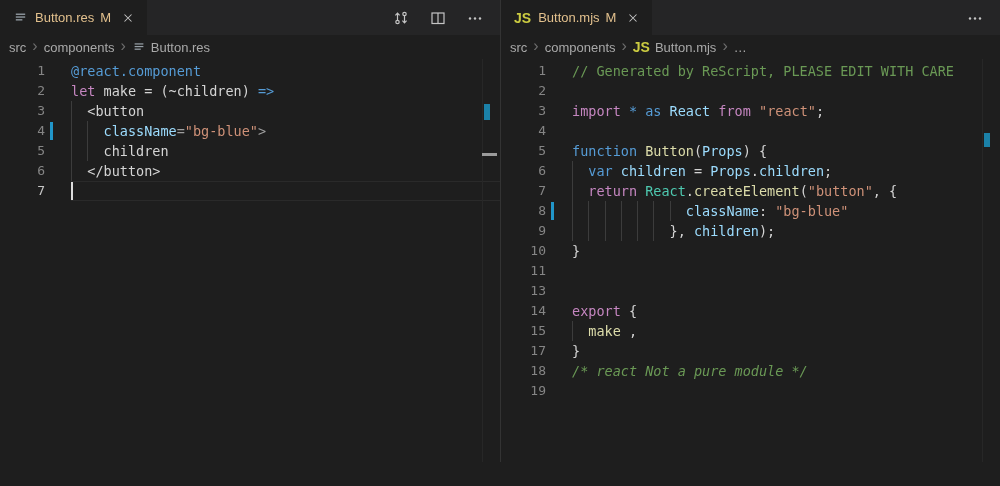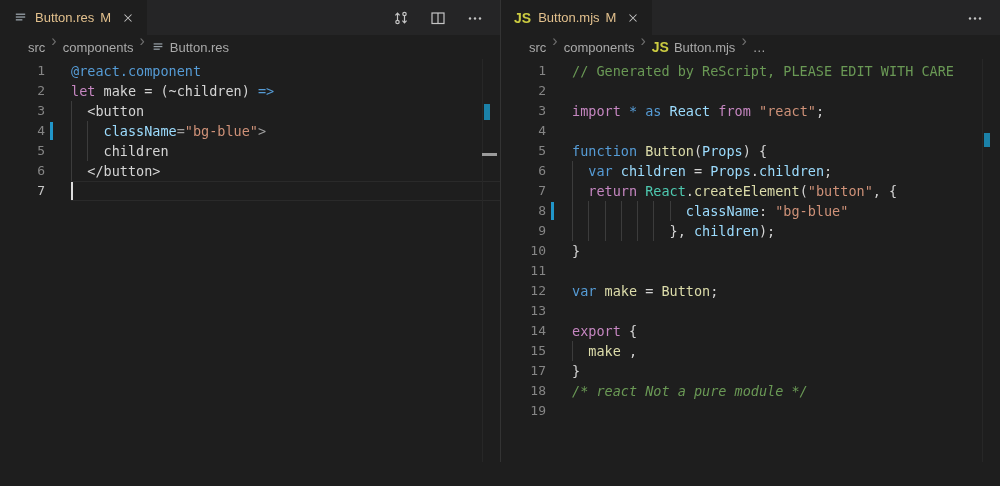--- a/index.html
+++ b/index.html
@@ -9,21 +9,21 @@
   .pane.right{border-left:1px solid #333333;box-sizing:border-box;}
   
   .tabbar{height:35px;background:#252526;display:flex;align-items:stretch;}
   .tab{background:#1e1e1e;display:flex;align-items:center;gap:7px;padding:0 9px 0 13px;cursor:pointer;}
   .tab-label{font-size:13px;}
   .tab-badge{font-size:13px;margin-left:-1px;}
   .tab-close{display:flex;align-items:center;justify-content:center;width:20px;height:20px;border-radius:4px;}
   .tabbar-actions{margin-left:auto;display:flex;align-items:center;gap:17px;padding-right:15px;color:#c5c5c5;}
   .icon-btn{display:flex;align-items:center;justify-content:center;width:20px;height:20px;}
   
-  .breadcrumbs{height:24px;display:flex;padding-left:28px;gap:6px;color:#a9a9a9;font-size:13px;}
+  .breadcrumbs{height:24px;display:flex;align-items:center;padding-left:9px;gap:6px;color:#a9a9a9;font-size:13px;}
   .crumb{display:flex;align-items:center;gap:5px;cursor:pointer;}
   .crumb-sep{color:#6d6d6d;font-size:16px;line-height:1;margin-top:-2px;}
   .js-badge{font-size:14px;font-weight:bold;letter-spacing:0;}
   
   .editor{position:absolute;top:59px;left:0;right:0;bottom:0;padding-top:2px;
     font-family:"DejaVu Sans Mono",monospace;font-size:13.5px;}
   .code-line{display:flex;height:20px;line-height:20px;position:relative;}
   .ln{flex:none;width:45px;text-align:right;color:#858585;font-size:13px;}
   .gut{flex:none;width:26px;position:relative;}
   .gut .mod{position:absolute;left:5px;top:1px;bottom:1px;width:3px;}
@@ -240,25 +240,20 @@
           <span class="ln">10</span>
           <span class="gut"></span>
           <span class="lc"><span style="color: rgb(212, 212, 212);">}</span></span>
         </div>
         <div class="code-line">
           <span class="ln">11</span>
           <span class="gut"></span>
           <span class="lc"></span>
         </div>
         <div class="code-line">
-          <span class="ln">12</span>
-          <span class="gut"></span>
-          <span class="lc"><span style="color: rgb(86, 156, 214);">var</span><span style="color: rgb(212, 212, 212);"> </span><span style="color: rgb(220, 220, 170);">make</span><span style="color: rgb(212, 212, 212);"> = </span><span style="color: rgb(220, 220, 170);">Button</span><span style="color: rgb(212, 212, 212);">;</span></span>
-        </div>
-        <div class="code-line">
           <span class="ln">13</span>
           <span class="gut"></span>
           <span class="lc"></span>
         </div>
         <div class="code-line">
           <span class="ln">14</span>
           <span class="gut"></span>
           <span class="lc"><span style="color: rgb(197, 134, 192);">export</span><span style="color: rgb(212, 212, 212);"> {</span></span>
         </div>
         <div class="code-line">

